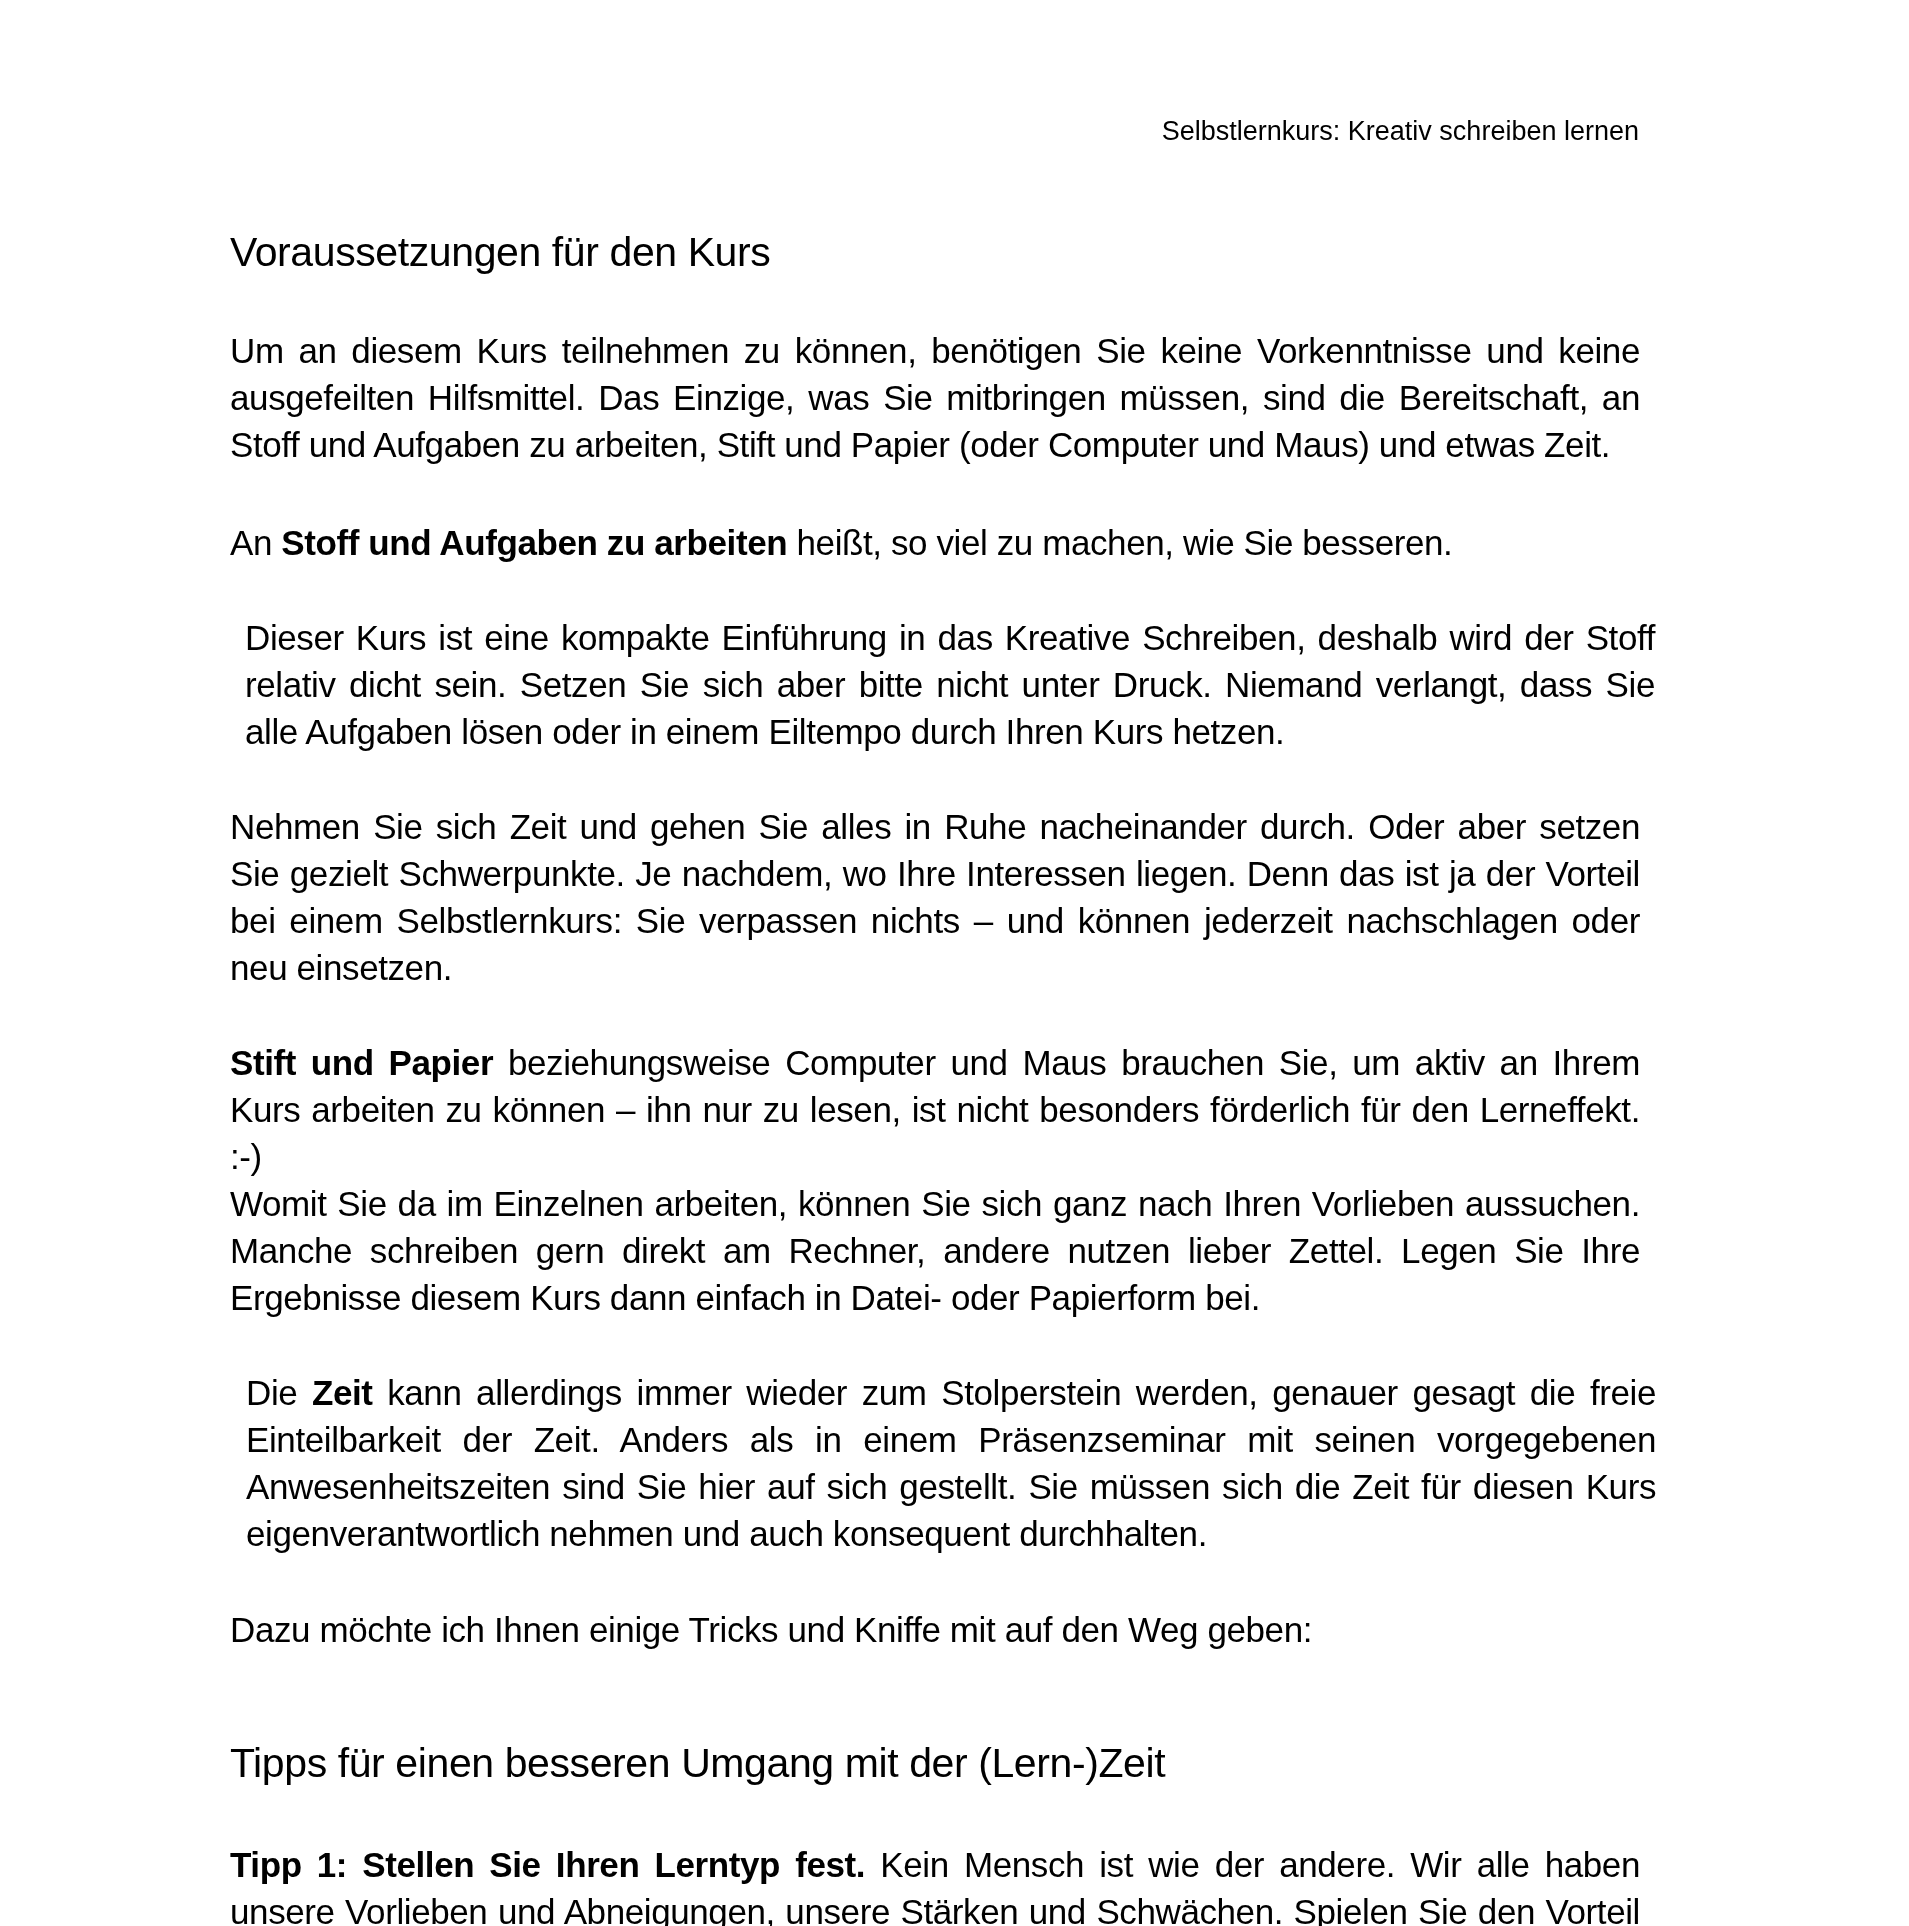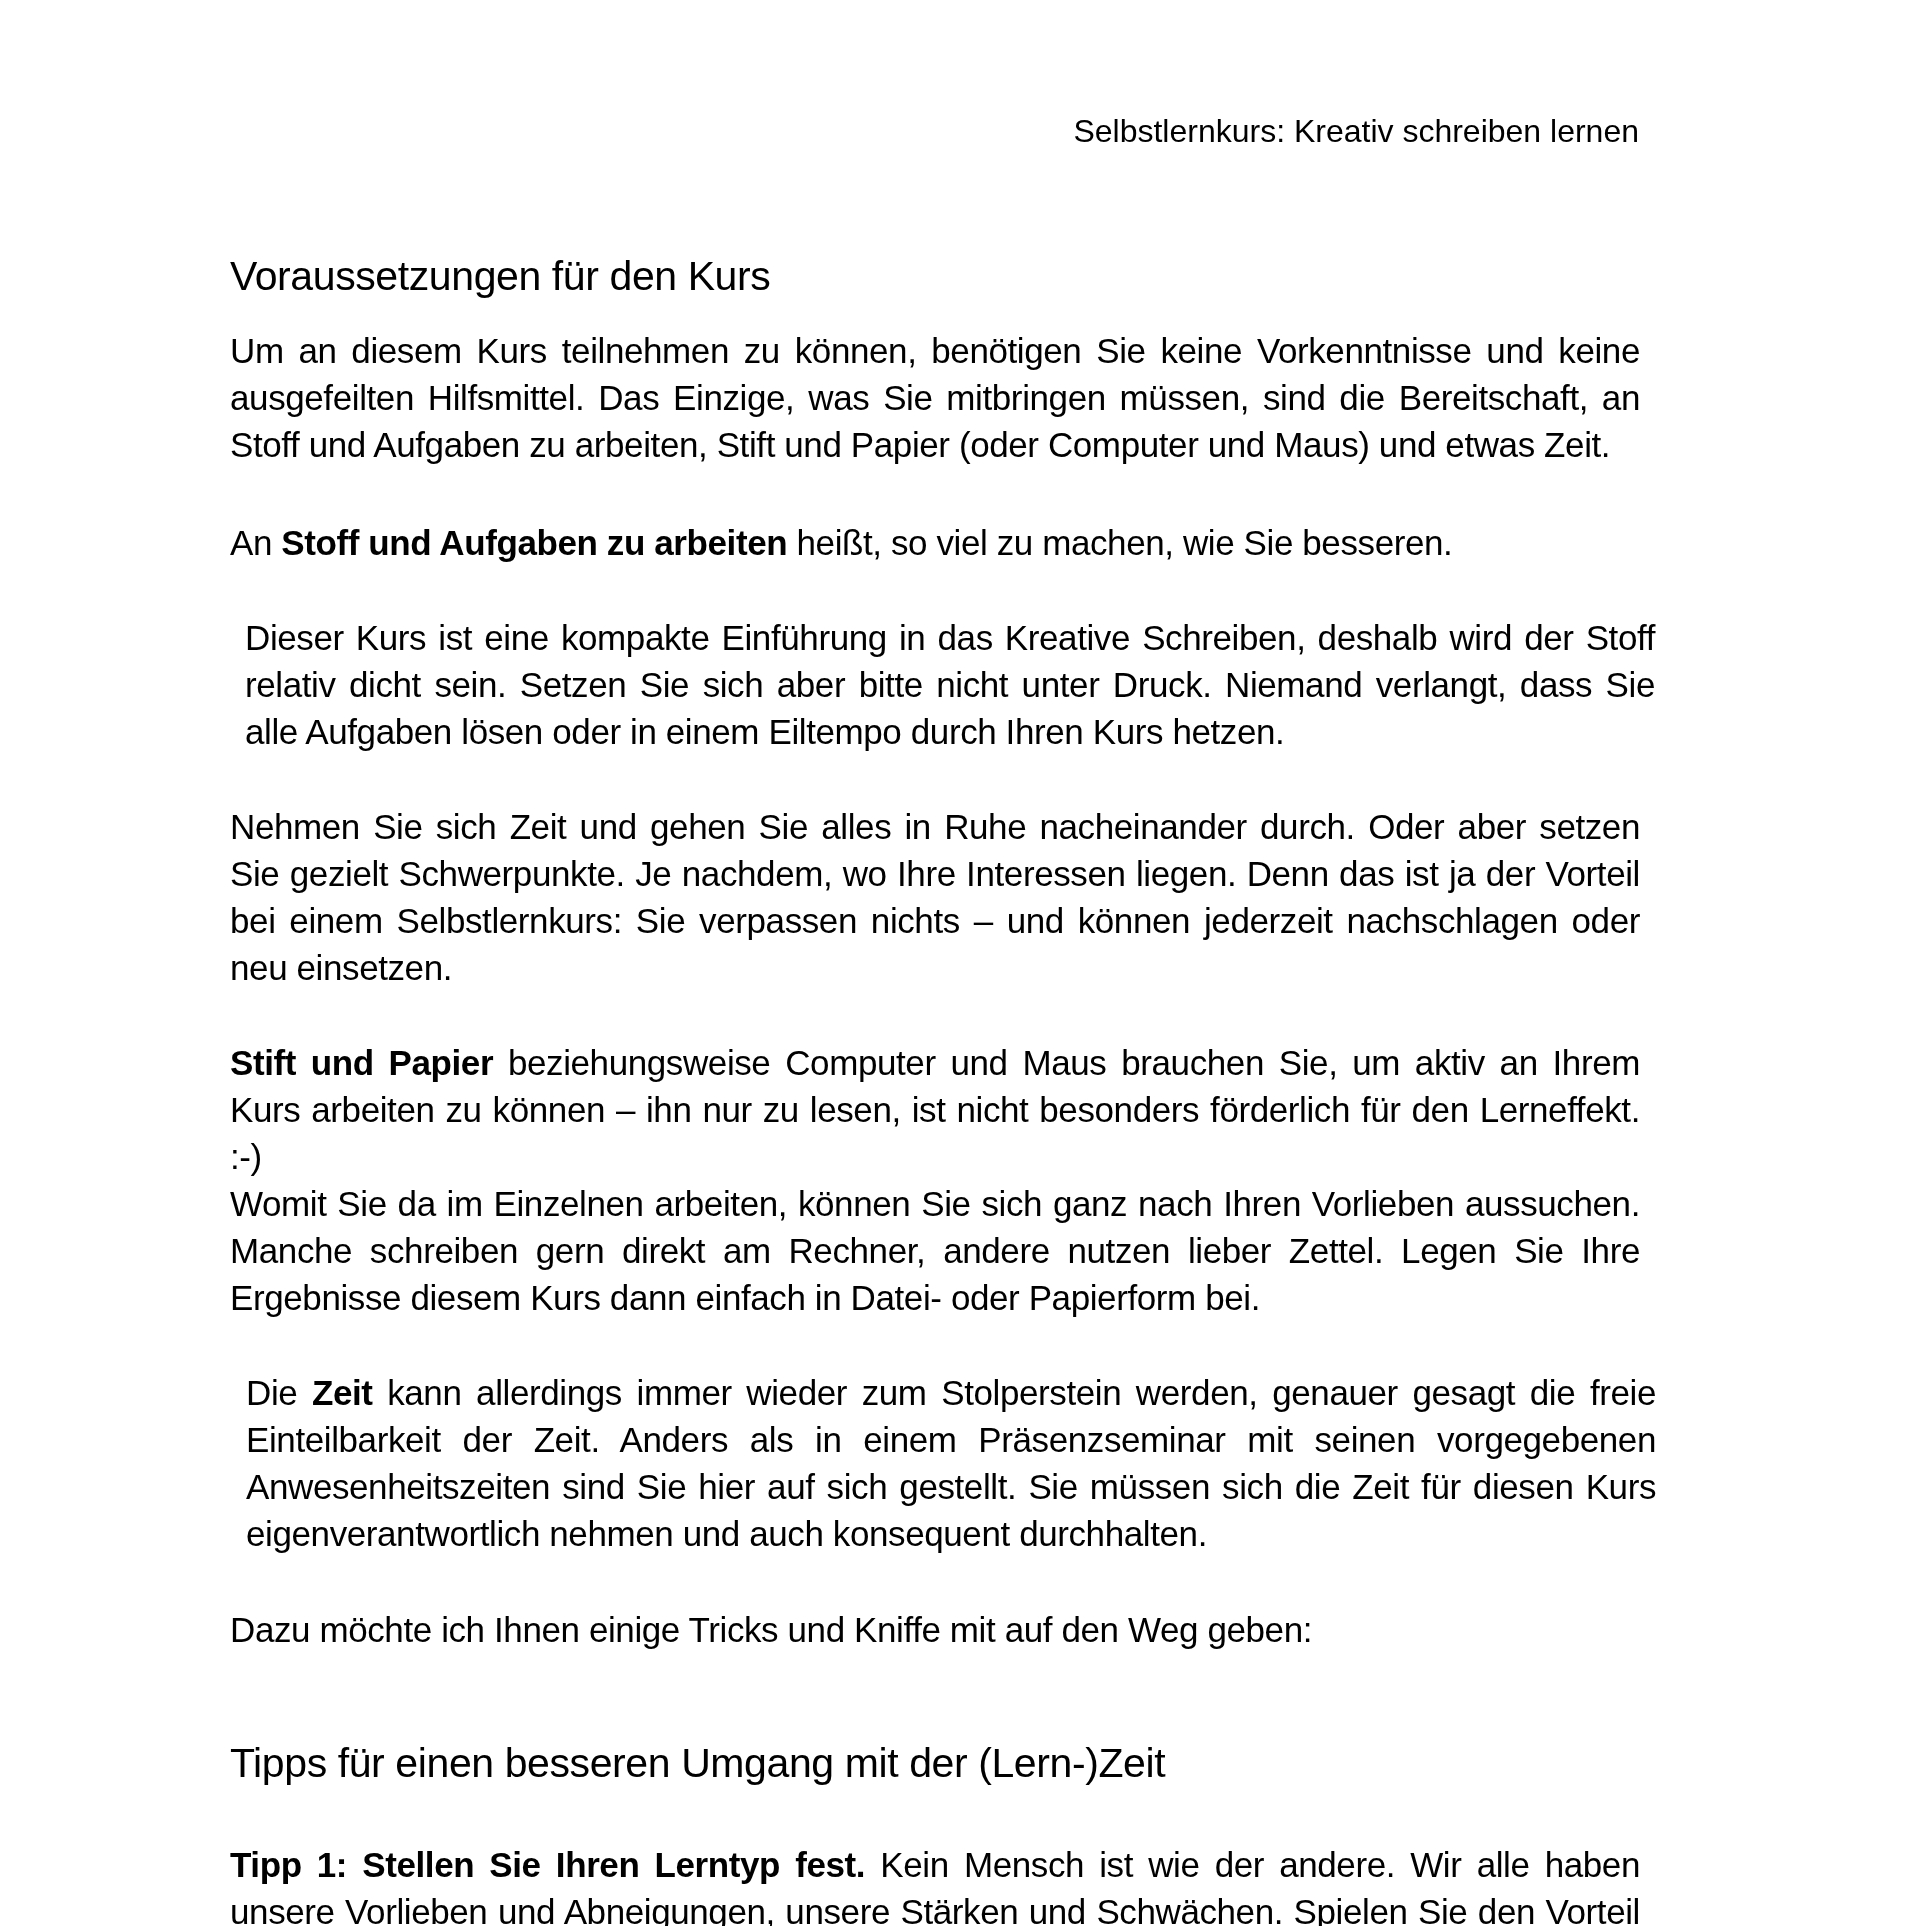--- a/index.html
+++ b/index.html
@@ -12,21 +12,21 @@
       height: 2703px;
       position: relative;
       overflow: hidden;
       font-family: "Liberation Sans", "DejaVu Sans", sans-serif;
       color: #000000;
     }
     .page-header {
       position: absolute;
       top: 112px;
       right: 271px;
-      font-size: 32px;
+      font-size: 27px;
       line-height: 39px;
       white-space: nowrap;
     }
     .content {
       position: absolute;
       left: 230px;
       top: 0;
       width: 1410px;
     }
     .h1 {
@@ -57,21 +57,21 @@
       letter-spacing: -0.4px;
     }
   </style>
 </head>
 <body>
 
 <div class="page-header">Selbstlernkurs: Kreativ schreiben lernen</div>
 
 <div class="content">
 
-  <div class="h1" style="top:227px;margin-top:24px;">Voraussetzungen für den Kurs</div>
+  <div class="h1" style="top:227px;">Voraussetzungen für den Kurs</div>
 
   <div class="para" style="top:327px;">Um an diesem Kurs teilnehmen zu können, benötigen Sie keine Vorkenntnisse und keine ausgefeilten Hilfsmittel. Das Einzige, was Sie mitbringen müssen, sind die Bereitschaft, an Stoff und Aufgaben zu arbeiten, Stift und Papier (oder Computer und Maus) und etwas Zeit.</div>
 
   <div class="para" style="top:519px;">
     <span>An </span><b>Stoff und Aufgaben zu arbeiten</b><span> heißt, so viel zu machen, wie Sie besseren.</span>
   </div>
 
   <div class="para" style="top:614px;margin-left:15px;">Dieser Kurs ist eine kompakte Einführung in das Kreative Schreiben, deshalb wird der Stoff relativ dicht sein. Setzen Sie sich aber bitte nicht unter Druck. Niemand verlangt, dass Sie alle Aufgaben lösen oder in einem Eiltempo durch Ihren Kurs hetzen.</div>
 
   <div class="para" style="top:803px;">Nehmen Sie sich Zeit und gehen Sie alles in Ruhe nacheinander durch. Oder aber setzen Sie gezielt Schwerpunkte. Je nachdem, wo Ihre Interessen liegen. Denn das ist ja der Vorteil bei einem Selbstlernkurs: Sie verpassen nichts – und können jederzeit nachschlagen oder neu einsetzen.</div>

